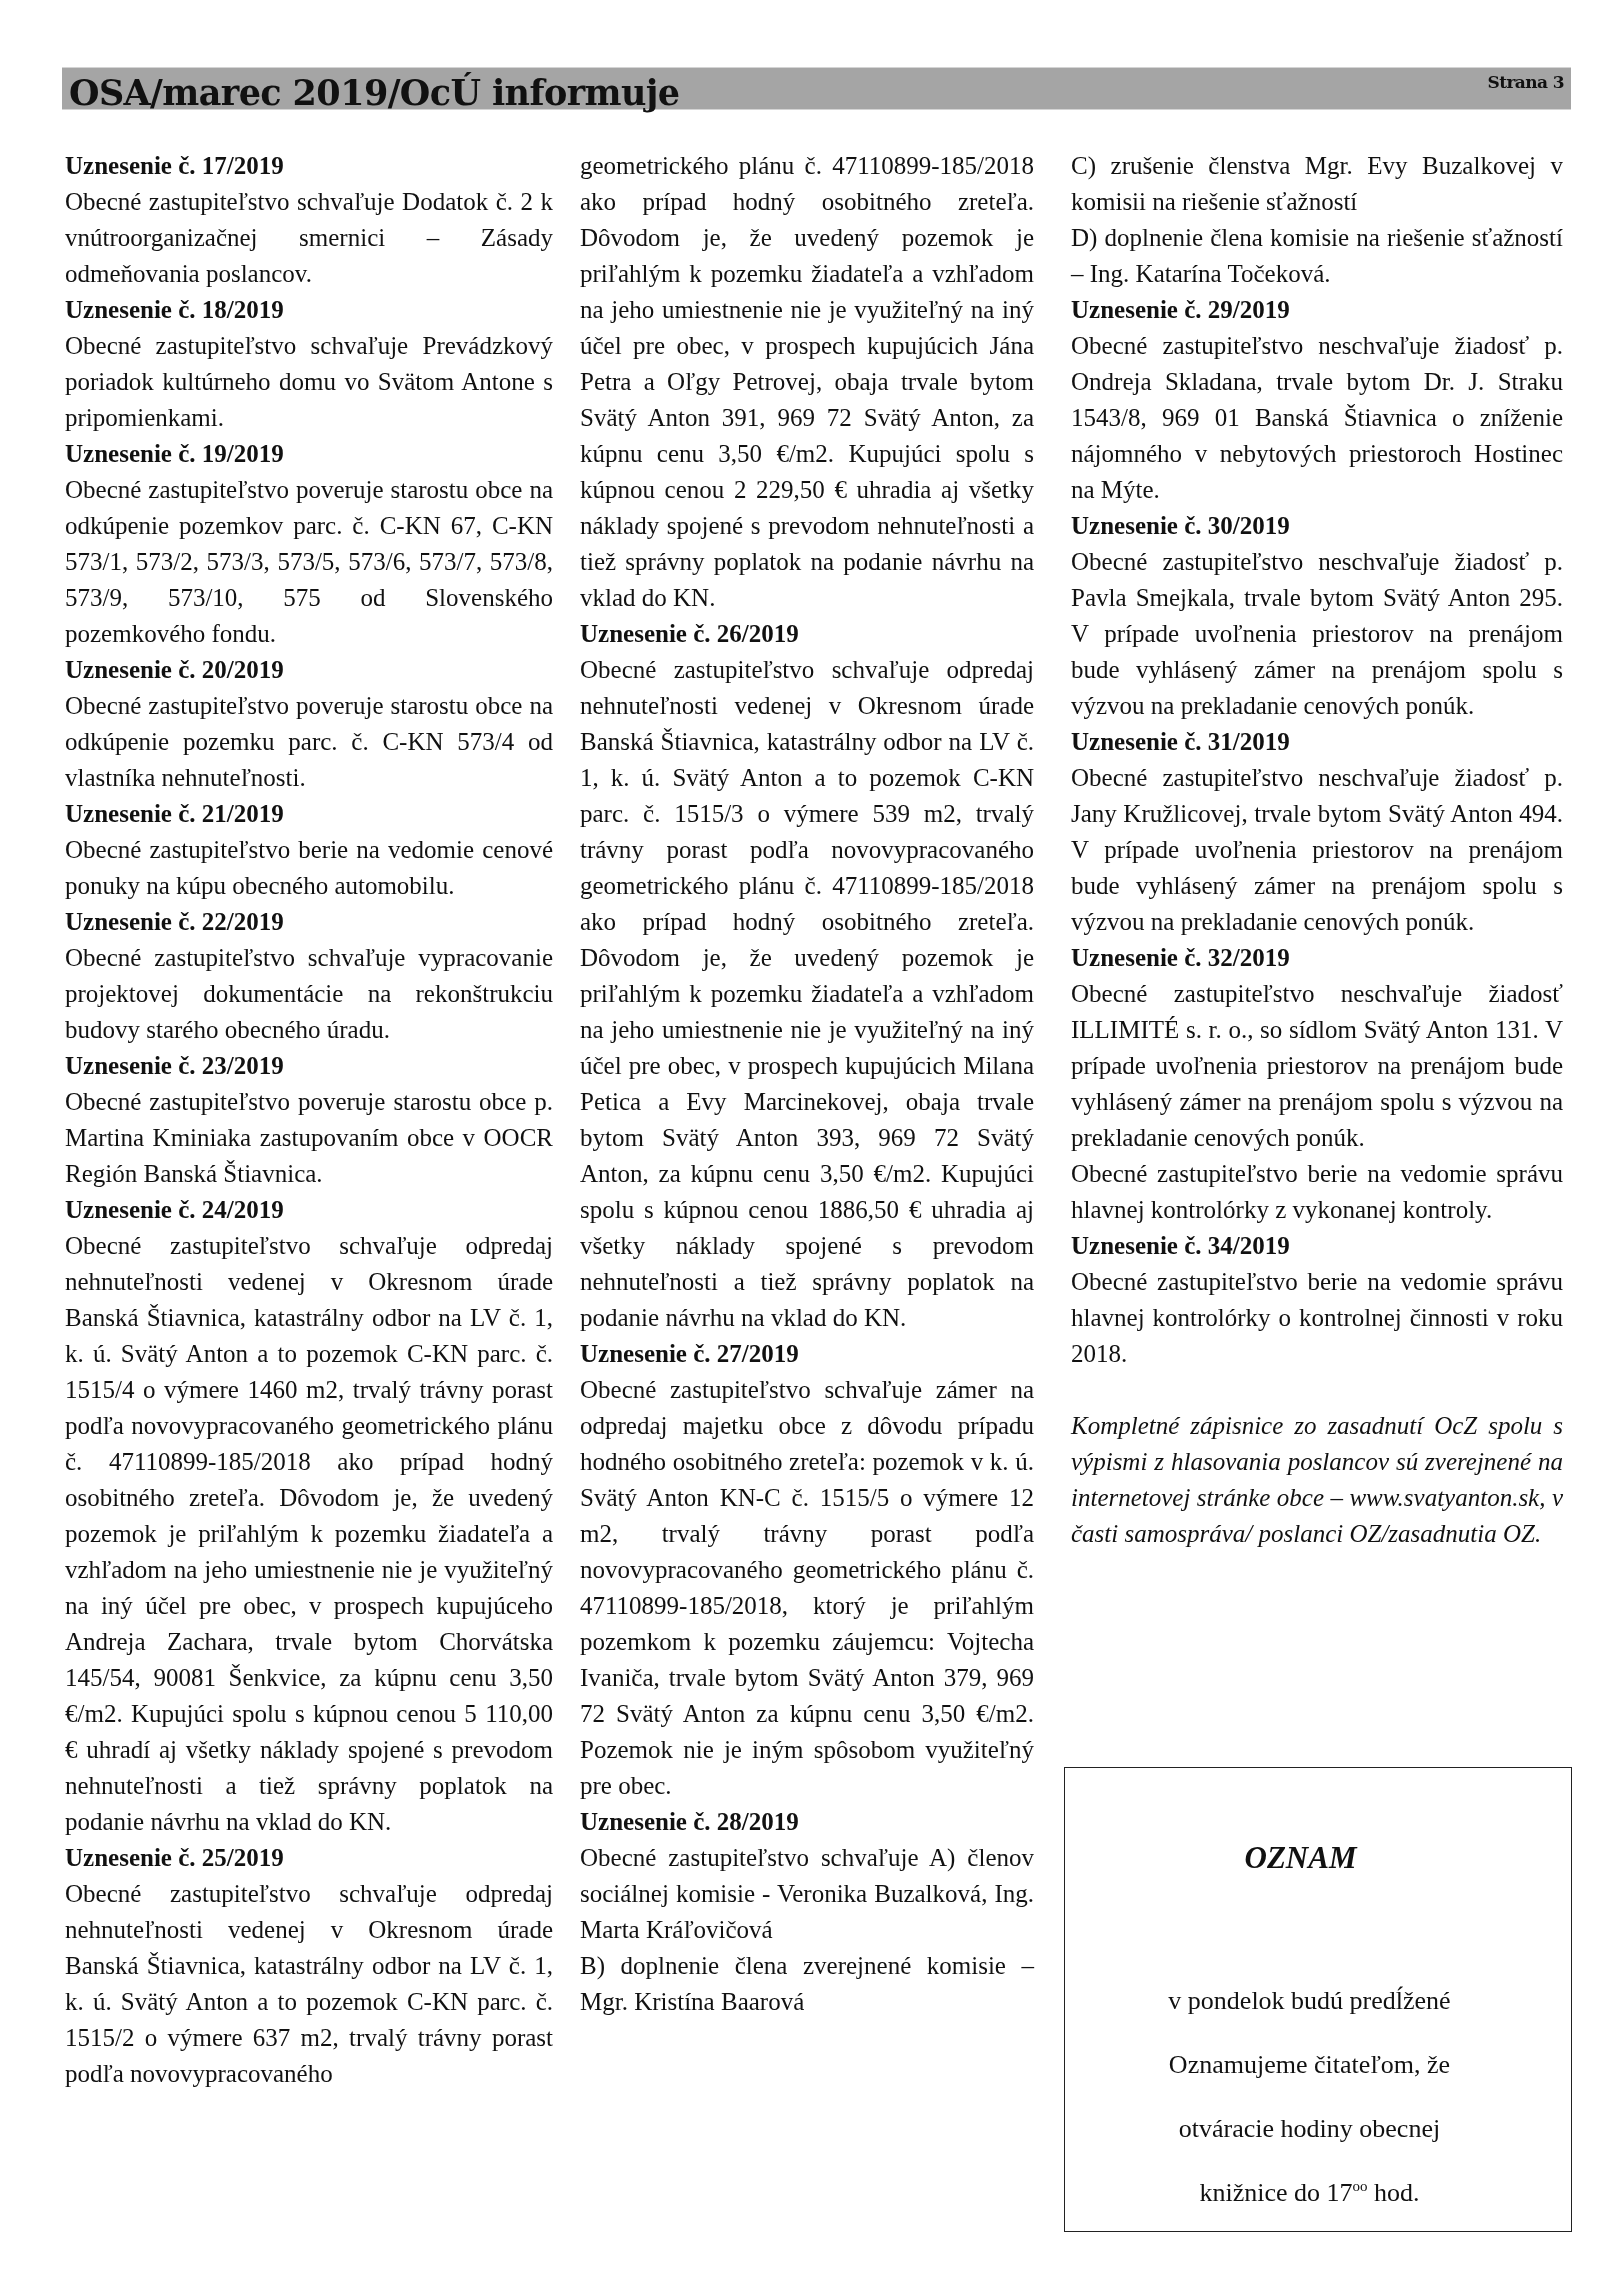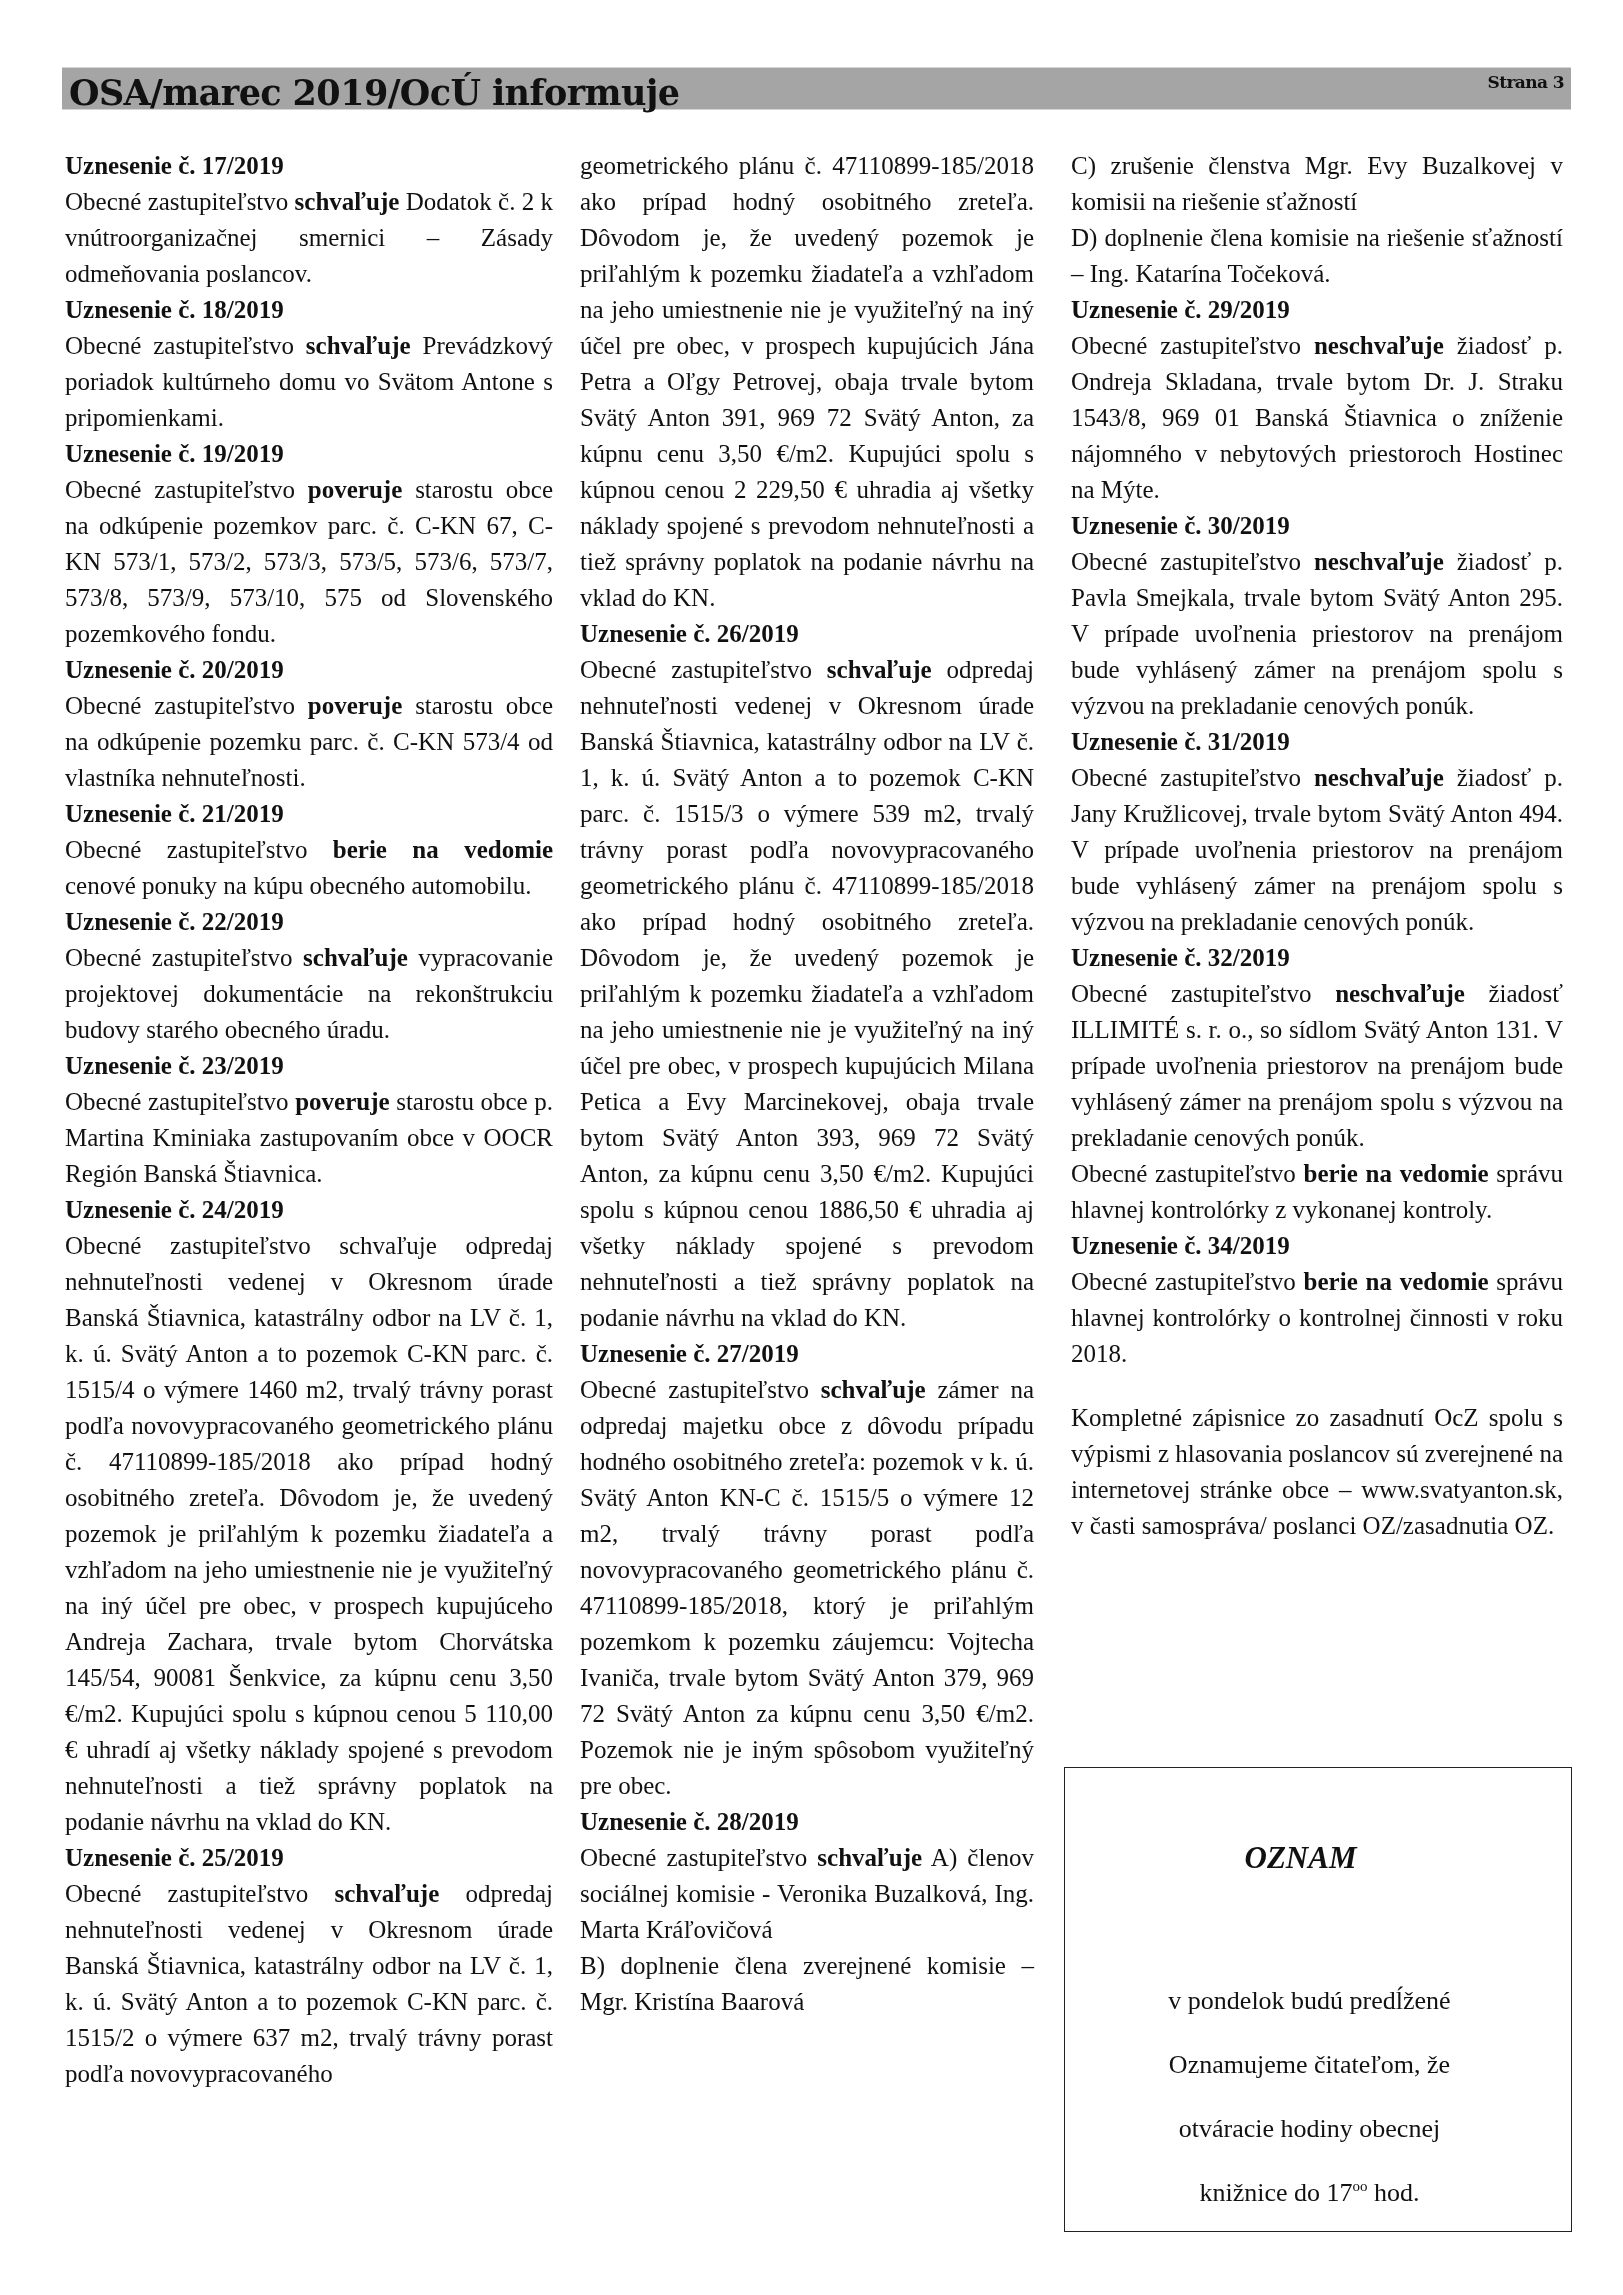--- a/index.html
+++ b/index.html
@@ -11,22 +11,22 @@
   .header .title { position: absolute; left: 7px; top: 3.5px; font-size: 35px; font-weight: bold;
                    font-family: "DejaVu Serif", serif; letter-spacing: -0.6px; }
   .header .page { position: absolute; right: 7px; top: 3.5px; font-size: 17px; font-weight: bold;
                   font-family: "DejaVu Serif", serif; letter-spacing: -0.6px; }
   .col { position: absolute; top: 148px; font-size: 25px; line-height: 36px; text-align: justify; }
   .col1 { left: 65px; width: 488px; }
   .col2 { left: 580px; width: 454px; top: 148px; }
   .col3 { left: 1071px; width: 492px; top: 148px; }
   .col p { margin: 0; }
   .col .h { font-weight: bold; text-align: left; }
-  .col b { font-weight: bold; }
-  .col .note { margin-top: 28px; }
+  .col b { font-weight: normal; }
+  .col .note { font-style: italic; margin-top: 36px; }
   .oznam { position: absolute; left: 1064px; top: 1767px; width: 508px; height: 465px;
            border: 1.7px solid #222; box-sizing: border-box; text-align: center; }
   .oznam .otitle { position: absolute; left: 0; width: 100%; top: 72px; font-size: 31px;
                    font-weight: bold; font-style: italic; font-family: "Liberation Serif", serif;
                    padding-right: 35px; box-sizing: border-box; }
   .oznam .obody { position: absolute; left: 0; width: 100%; top: 201px; font-size: 26px; line-height: 64px;
                   padding-right: 17px; box-sizing: border-box; }
   .oznam .obody p { margin: 0; }
   .oznam sup { font-size: 15px; vertical-align: 10.4px; line-height: 0; }
 </style>

